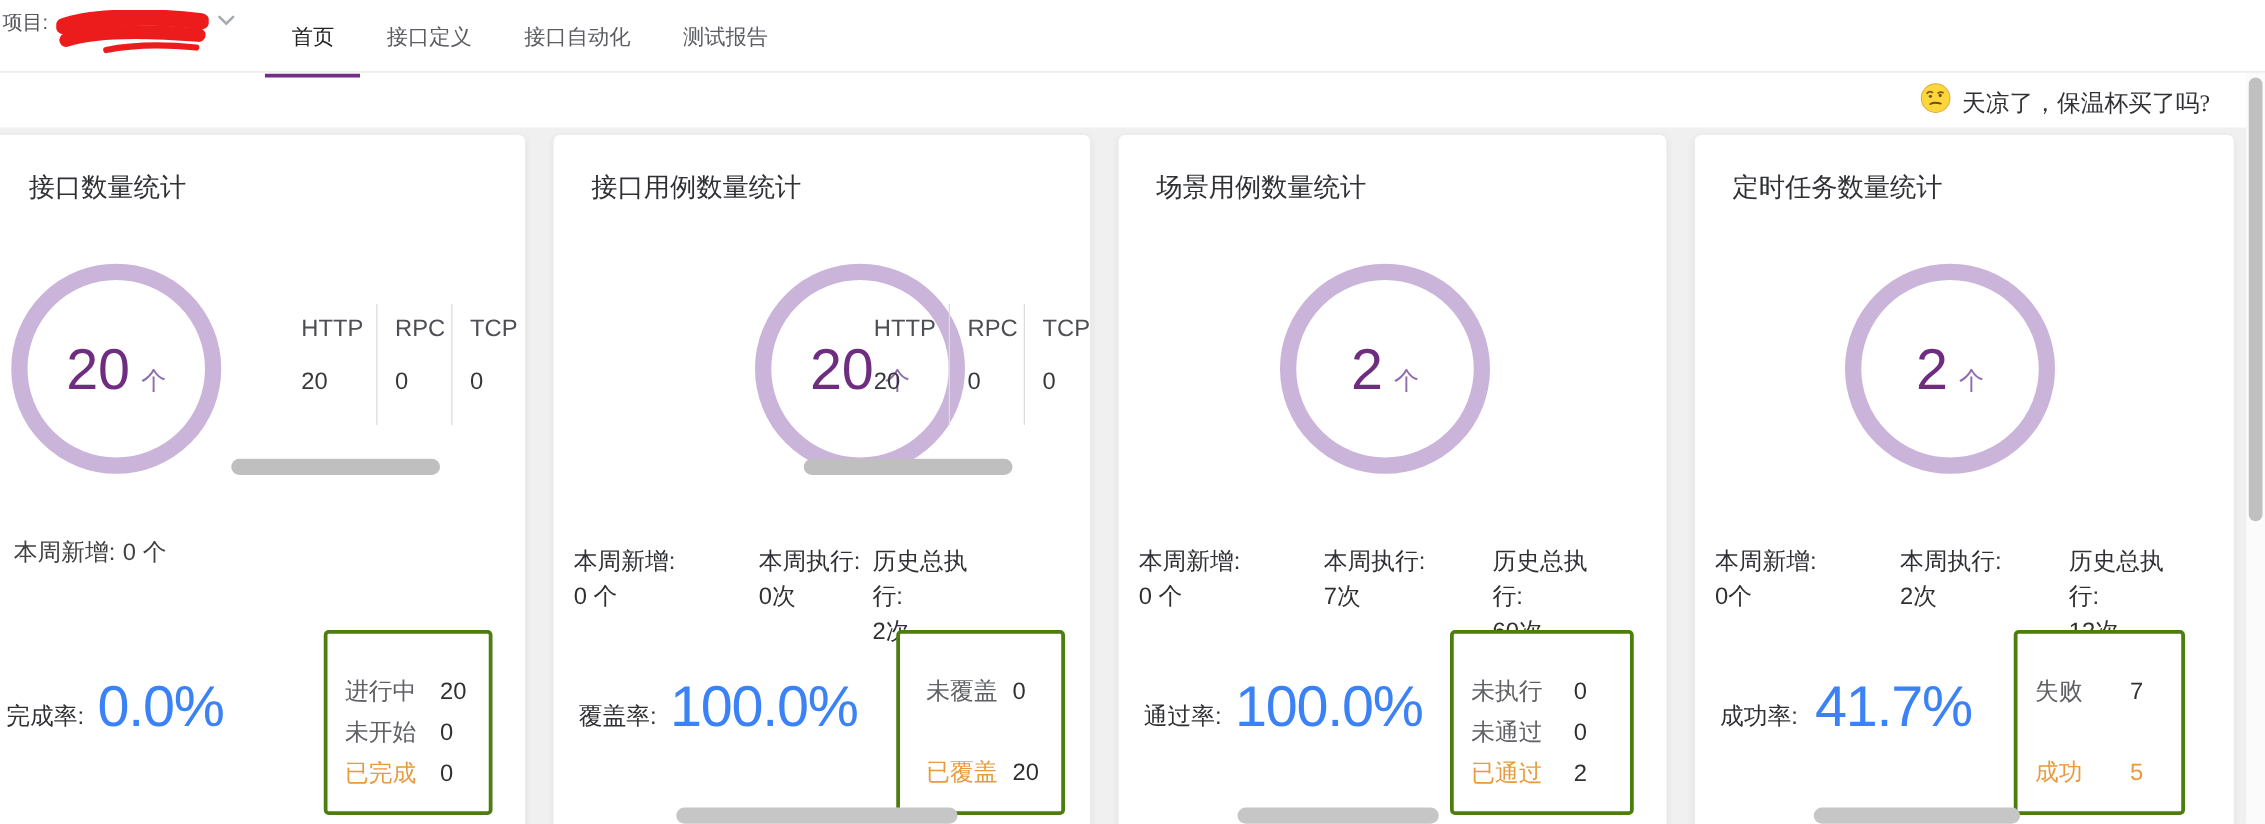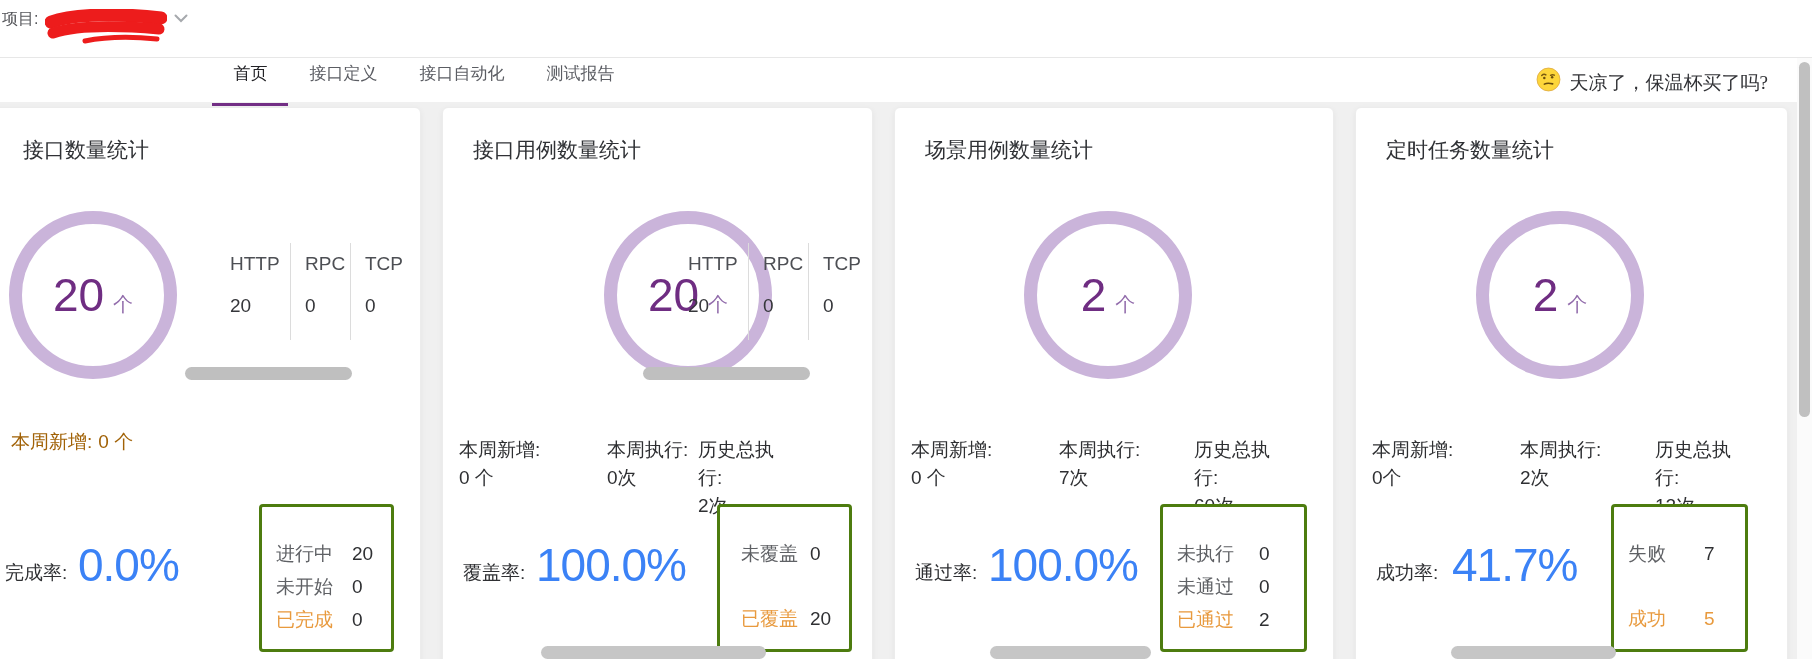--- a/index.html
+++ b/index.html
@@ -6,21 +6,21 @@
   html,body { width:1812px; height:659px; overflow:hidden;
     font-family:"Liberation Sans","DejaVu Sans",sans-serif; background:#f0f0f0; }
 
   
   .header { position:absolute; top:0; left:0; width:1812px; height:58px;
     background:#fff; border-bottom:1px solid #e7e7e7; display:flex; align-items:center; z-index:5; }
   .project { display:flex; align-items:flex-start; gap:7px; padding-left:2px; cursor:pointer; }
   .project-label { font-size:16px; color:#55565a; white-space:nowrap; }
   .tabs { display:flex; height:58px; margin-left:24px; }
   .tab { display:flex; align-items:center; height:62px; padding:0 21px;
-    font-size:17px; color:#5b5d63; border-bottom:3px solid transparent; cursor:pointer; white-space:nowrap;margin-top:44px; }
+    font-size:17px; color:#5b5d63; border-bottom:3px solid transparent; cursor:pointer; white-space:nowrap; }
   .tab.active { color:#232327; font-weight:500; border-bottom-color:#722e85; }
 
   
   .greetbar { position:absolute; top:58px; left:0; width:1797px; height:44px; background:#fff;
     display:flex; align-items:flex-end; justify-content:flex-end; padding:0 29px 6px 0; gap:9px;font-family:Liberation Serif, serif; }
   .greet-text { font-size:19px; color:#303135; white-space:nowrap; }
 
   
   .cards { position:absolute; top:107px; left:-16px; display:flex; gap:21px; }
   .card { position:relative; height:560px; background:#fff; border:1px solid #ececec;
@@ -29,33 +29,33 @@
 
   .card-title { position:absolute; left:30px; top:28px; font-size:21px; font-weight:500; color:#2f3135; }
   .c1 .card-title{ left:38px; }
 
   .circle { position:absolute; top:103px; width:168px; height:168px; border-radius:50%;
     border:13px solid #cab4da; background:#fff; display:flex; align-items:center; justify-content:center; }
   .c1 .circle{ left:24px; } .c2 .circle{ left:161px; } .c3 .circle{ left:129px; } .c4 .circle{ left:120px; }
   .circle-num { font-size:46px; color:#6f2d82; }
   .circle-unit { font-size:20px; color:#916bab; margin-left:9px; transform:translateY(9px); }
 
-  .pcols { position:absolute; left:243px; top:135px; width:182px; height:97px; display:flex; }
+  .pcols { position:absolute; left:254px; top:135px; width:182px; height:97px; display:flex; }
   .pcol { width:60px; padding:10px 0 0 14px; }
   .pcol:first-child { width:62px; padding-left:2px; }
   .pcol + .pcol { border-left:1px solid #dcdcdc; }
   .pcol-label { font-size:19px; color:#4d4f54; }
   .pcol-value { font-size:19px; color:#36373b; margin-top:20px; }
 
   .hscroll { position:absolute; left:200px; top:259px; width:167px; height:13px;
     background:#bfbfbf; border-radius:7px; }
   .bscroll { position:absolute; top:538px; height:13px; background:#c6c6c6; border-radius:7px; }
   .c2 .bscroll{ left:98px; width:225px; } .c3 .bscroll{ left:95px; width:161px; } .c4 .bscroll{ left:95px; width:165px; }
 
-  .week-single { position:absolute; left:26px; top:321px; font-size:19px; color:#a16207; white-space:nowrap; }
+  .week-single { position:absolute; left:26px; top:321px; font-size:19px; color:#404040; white-space:nowrap; }
   .week-single .sv { margin-left:6px; }
 
   .stat { position:absolute; top:328px; font-size:19px; line-height:28px; color:#2f3033; word-break:break-all; }
   .stat .sv { display:block; }
   .stat.s1 { left:16px; width:95px; }
   .stat.s2 { left:164px; width:90px; }
   .stat.s3 { left:299px; width:80px; }
   .c2 .stat.s3 { left:255px; }
 
   .rate-label { position:absolute; left:20px; top:452px; font-size:19px; color:#2f3033; white-space:nowrap; }

